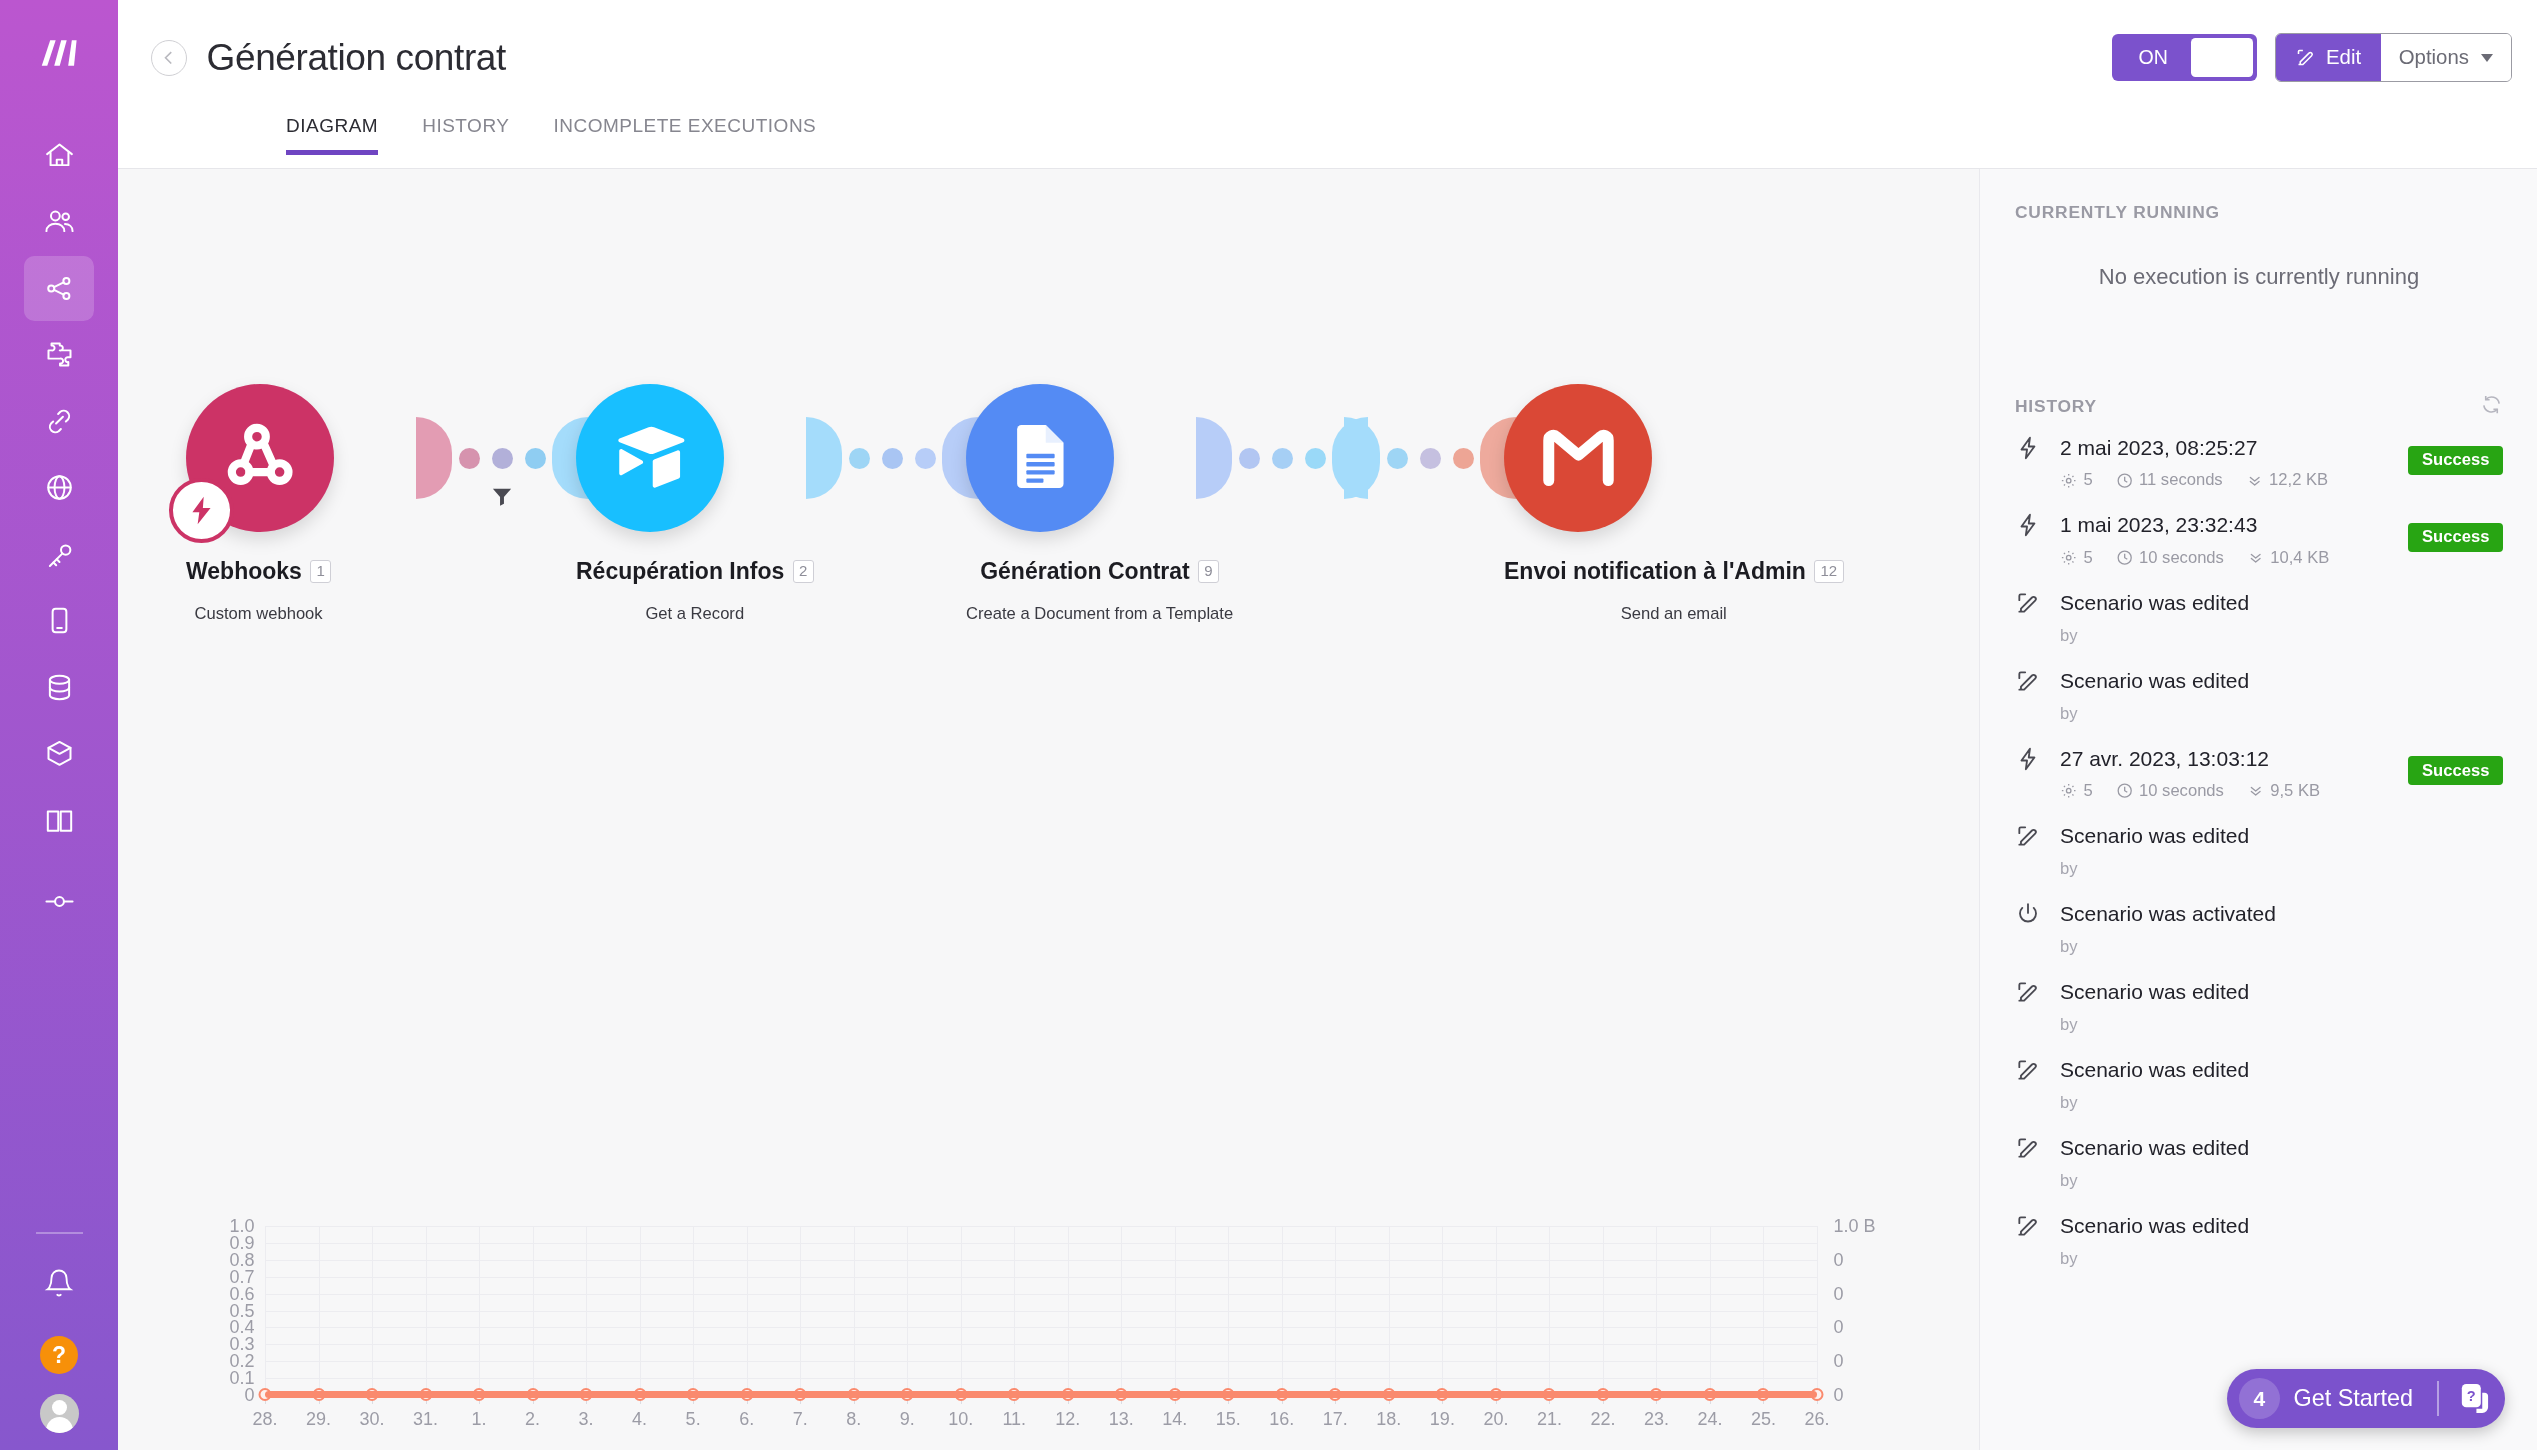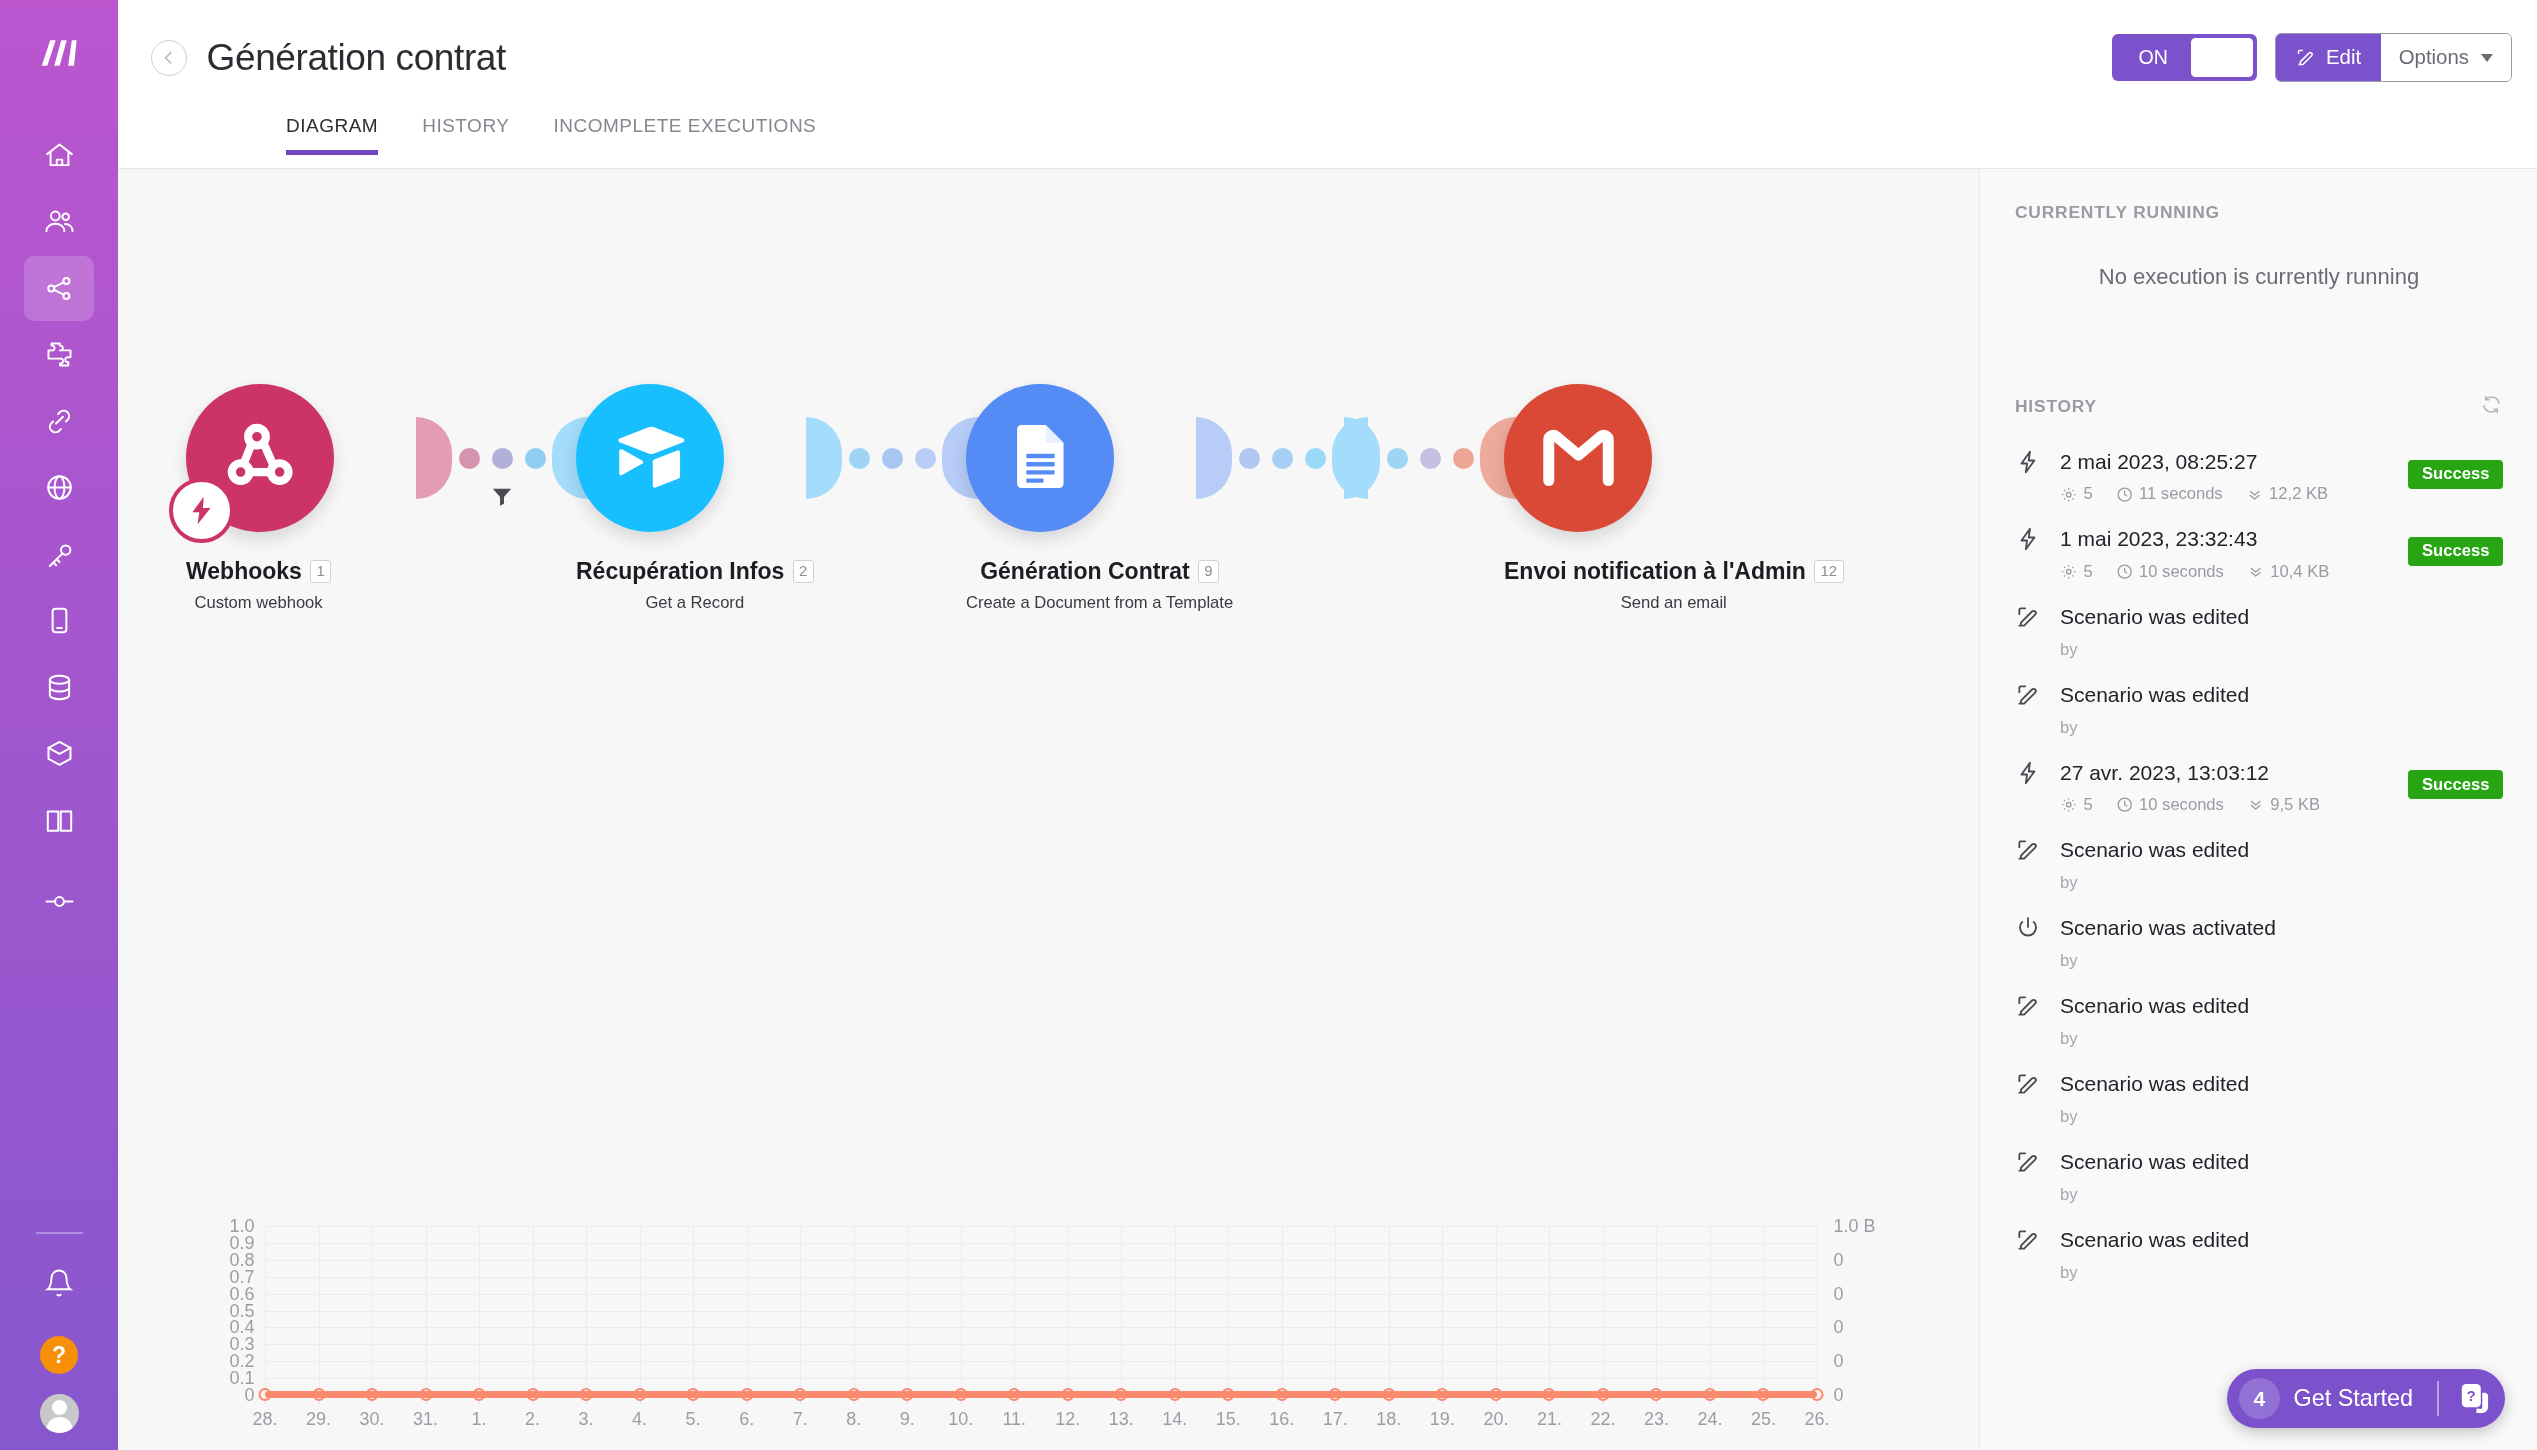--- a/index.html
+++ b/index.html
@@ -90,21 +90,21 @@
     width: 148px; height: 148px; border-radius:50%;
     display:flex; align-items:center; justify-content:center;
     box-shadow: 0 7.6px 16.6px rgba(0,0,0,0.13); position:relative; z-index:3;
   }
   .node-labels { margin-top: 26px; text-align:center; white-space: nowrap; }
   .node-title { font-size: 23px; font-weight: 700; color:#1c1c22; display:inline-flex; align-items:center; gap:8.3px; }
   .node-badge {
     font-size: 15px; font-weight: 400; color:#8e8e99; border:0.8px solid #cfcfd6;
     border-radius:3px; padding: 0.8px 5.3px; line-height:1.25; background:#fff;
   }
-  .node-sub { font-size: 16.6px; color:#3a3a42; margin-top: 8px; }
+  .node-sub { font-size: 16.6px; color:#3a3a42; margin-top: 19px; }
 
   
   .conn { position:relative; width: 148px; height: 148px; display:flex; align-items:center; justify-content:center; }
   .cap-l, .cap-r { position:absolute; top:50%; transform:translateY(-50%); width: 36px; height: 82px; }
   .cap-l { left: -12px; border-radius: 0 45px 45px 0; }
   .cap-r { right: -12px; border-radius: 45px 0 0 45px; }
   .dots { display:flex; gap: 12px; align-items:center; }
   .dot { width: 21px; height: 21px; border-radius:50%; }
   .funnel { position:absolute; bottom: 19.6px; left:50%; transform:translateX(-50%); }
 
@@ -123,21 +123,21 @@
   .series-pt { position:absolute; width:13px; height:13px; border-radius:50%; background:#fdf1ee;
                border:2.3px solid #f98a6d; bottom:0; transform: translate(-50%, 6px); }
   .tickmark { position:absolute; top:100%; width:0.8px; height:9px; background:#dcdce2; }
 
   
   .side-pad { padding: 33px 35px 0 35px; }
   .side-head { font-size: 17.4px; letter-spacing: 0.8px; color:#9a9aa4; font-weight: 700; }
   .empty-run { text-align:center; font-size: 22px; color:#6b6b75; margin-top: 41px; }
   .hist-head-row { display:flex; align-items:center; justify-content:space-between; margin-top: 103px; }
   .refresh-icon { cursor:pointer; color:#b6b6bf; }
-  .hist-list { margin-top: 30px; }
+  .hist-list { margin-top: 16px; }
   .hist-item { position:relative; padding: 0 0 0 45px; margin-bottom: 22px; min-height: 42px; }
   .hist-ico { position:absolute; left:0; top:0; width:29px; height:29px; color:#4a4a52; }
   .hist-title { font-size: 21px; color:#22222a; line-height: 1.25; }
   .hist-meta { display:flex; gap: 23px; align-items:center; margin-top: 9px; font-size:16.6px; color:#9a9aa4; }
   .hist-meta span { display:inline-flex; align-items:center; gap:6px; }
   .hist-by { font-size: 16.6px; color:#a6a6b0; margin-top: 9.8px; }
   .badge-success {
     position:absolute; right: 0; top: 10.6px; background:#28a513; color:#fff;
     font-size: 16.6px; font-weight:700; padding: 4.5px 13.6px; border-radius: 4px;
   }

